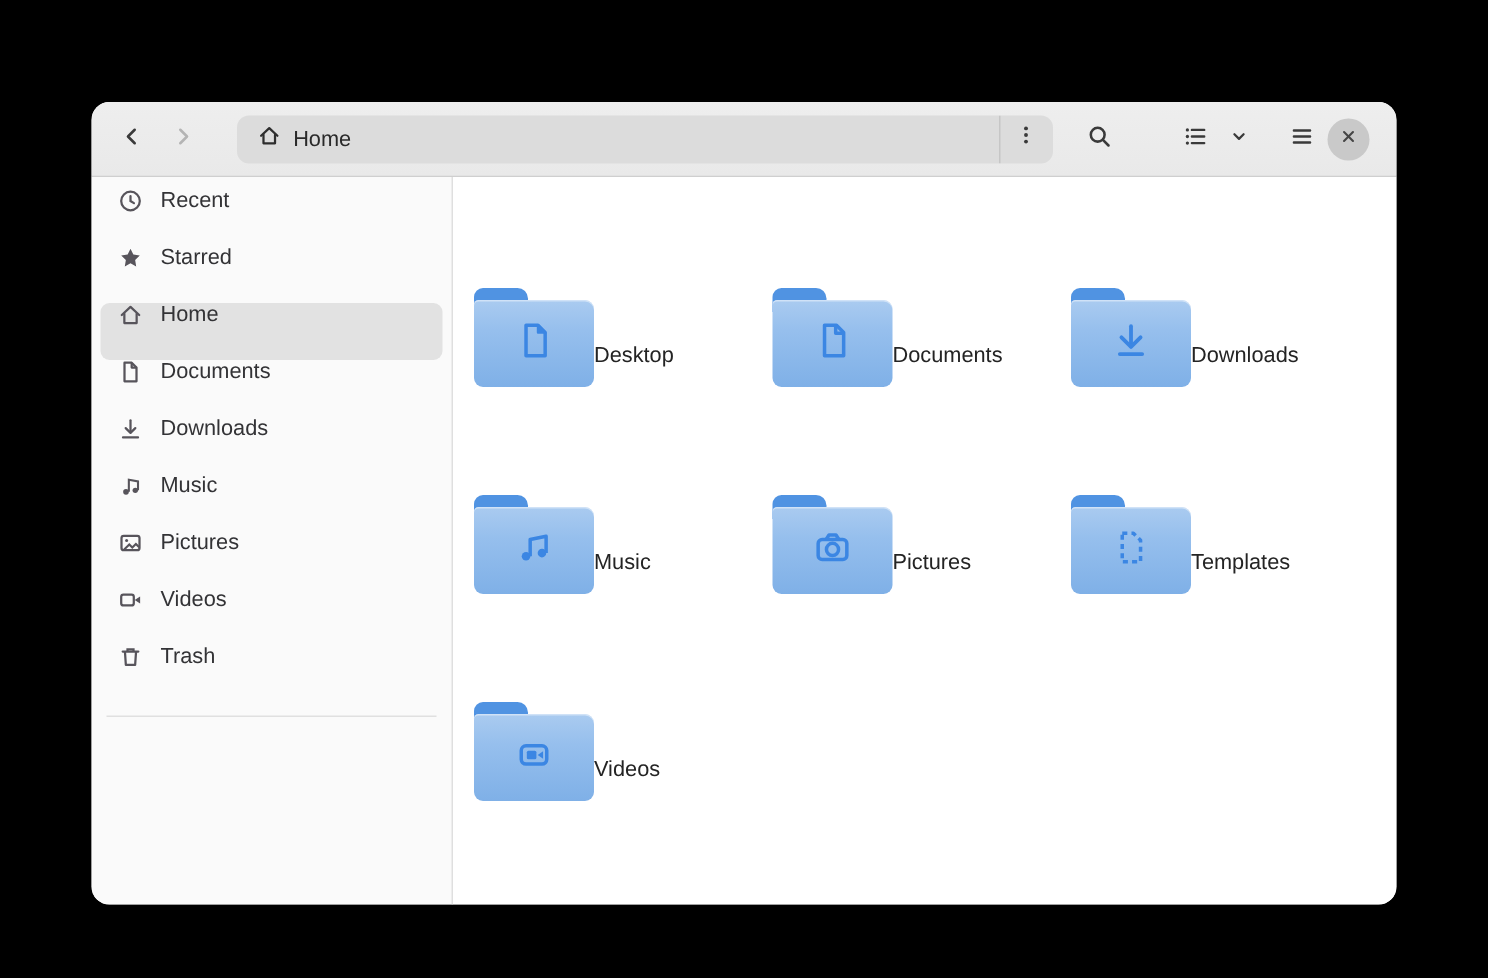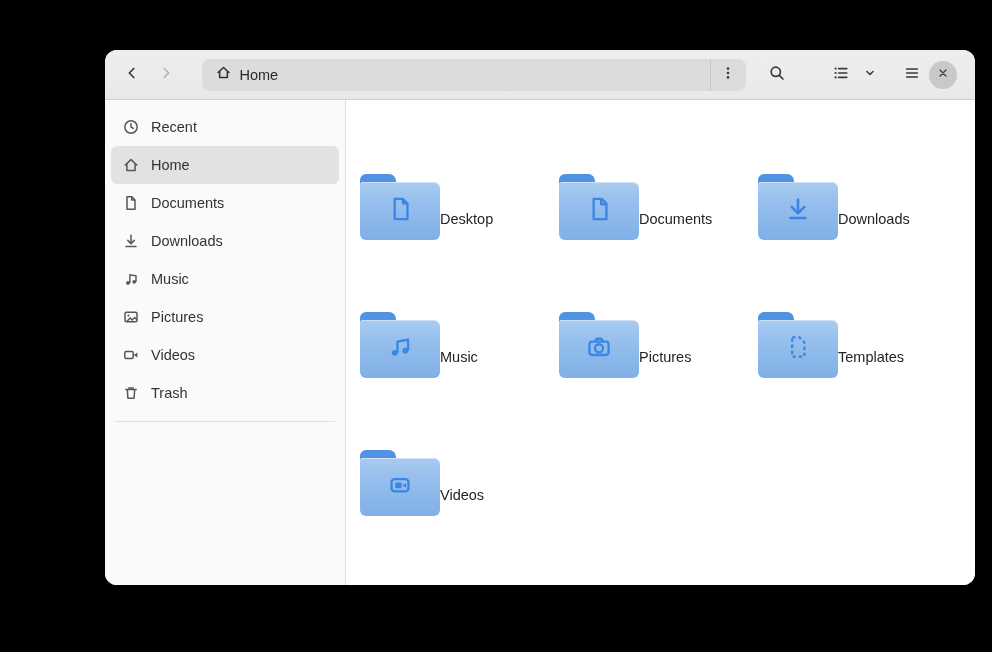--- a/index.html
+++ b/index.html
@@ -1,22 +1,22 @@
 <!DOCTYPE html>
 <html><head>
 <meta charset="utf-8">
 <style>
   * { margin:0; padding:0; box-sizing:border-box; }
   html,body { width:992px; height:652px; background:#000; font-family:"Liberation Sans", sans-serif; overflow:hidden; }
 
   .window {
-    position:absolute; left:61px; top:50px; width:870px; height:535px;
+    position:absolute; left:61px; top:68px; width:870px; height:535px;
     background:#fff; border-radius:12px; overflow:hidden;
     box-shadow:0 12px 34px rgba(0,0,0,.55);
-    display:flex; flex-direction:column;margin-left:44px;
+    display:flex; flex-direction:column;
   }
 
   
   .headerbar {
     height:50px; flex:0 0 50px; background:linear-gradient(#eeeeee,#e9e9e9);
     border-bottom:1px solid #cfcfcf;
     display:flex; align-items:center; padding:0 10px;
   }
   .icon-btn {
     width:34px; height:34px; border:none; background:transparent; border-radius:7px;
@@ -46,21 +46,21 @@
 
   
   .content { flex:1; display:flex; min-height:0; }
 
   .sidebar {
     width:241px; flex:0 0 241px; background:#fafafa; border-right:1px solid #dfdfdf;
     padding-top:8px;
   }
   .side-item {
     height:38px; margin:0 6px; border-radius:6px; padding:0 12px;
-    display:flex; align-items:center; gap:12px; cursor:pointer;
+    display:flex; align-items:flex-start; gap:12px; cursor:pointer;
     font-size:14.5px; color:#333336;
   }
   .side-item.selected { background:#e2e2e2; }
   .side-item .sicon { width:16px; height:16px; display:flex; align-items:center; justify-content:center; }
   .side-sep { height:1px; background:#e0e0e0; margin:9px 10px; }
 
   .files {
     flex:1; background:#fff; overflow:hidden;
     display:grid; grid-template-columns:repeat(3,199px); grid-auto-rows:138px;
     padding:38px 0 0 14px; align-content:start;
@@ -189,20 +189,28 @@
       <div class="side-item">
         <span class="sicon">
           <svg width="16" height="16" viewBox="0 0 16 16">
               <circle cx="8" cy="8" r="6.2" fill="none" stroke="#57545b" stroke-width="1.5"></circle>
               <path d="M8 4.8V8l2.3 1.4" fill="none" stroke="#57545b" stroke-width="1.5" stroke-linecap="round"></path>
             </svg>
         </span>
         <span>Recent</span>
       </div>
 
+      <div class="side-item">
+        <span class="sicon">
+          <svg width="16" height="16" viewBox="0 0 16 16">
+              <path d="M8 1.8l1.9 3.9 4.3.6-3.1 3 .7 4.3L8 11.5l-3.8 2.1.7-4.3-3.1-3 4.3-.6z" fill="#57545b"></path>
+            </svg>
+        </span>
+        <span>Starred</span>
+      </div>
 
       <div class="side-item selected">
         <span class="sicon">
           <svg width="16" height="16" viewBox="0 0 16 16">
               <path d="M2.2 8 8 2.6 13.8 8" fill="none" stroke="#57545b" stroke-width="1.5" stroke-linecap="round" stroke-linejoin="round"></path>
               <path d="M3.9 7.2v6.2h8.2V7.2" fill="none" stroke="#57545b" stroke-width="1.5" stroke-linecap="round" stroke-linejoin="round"></path>
             </svg>
         </span>
         <span>Home</span>
       </div>

